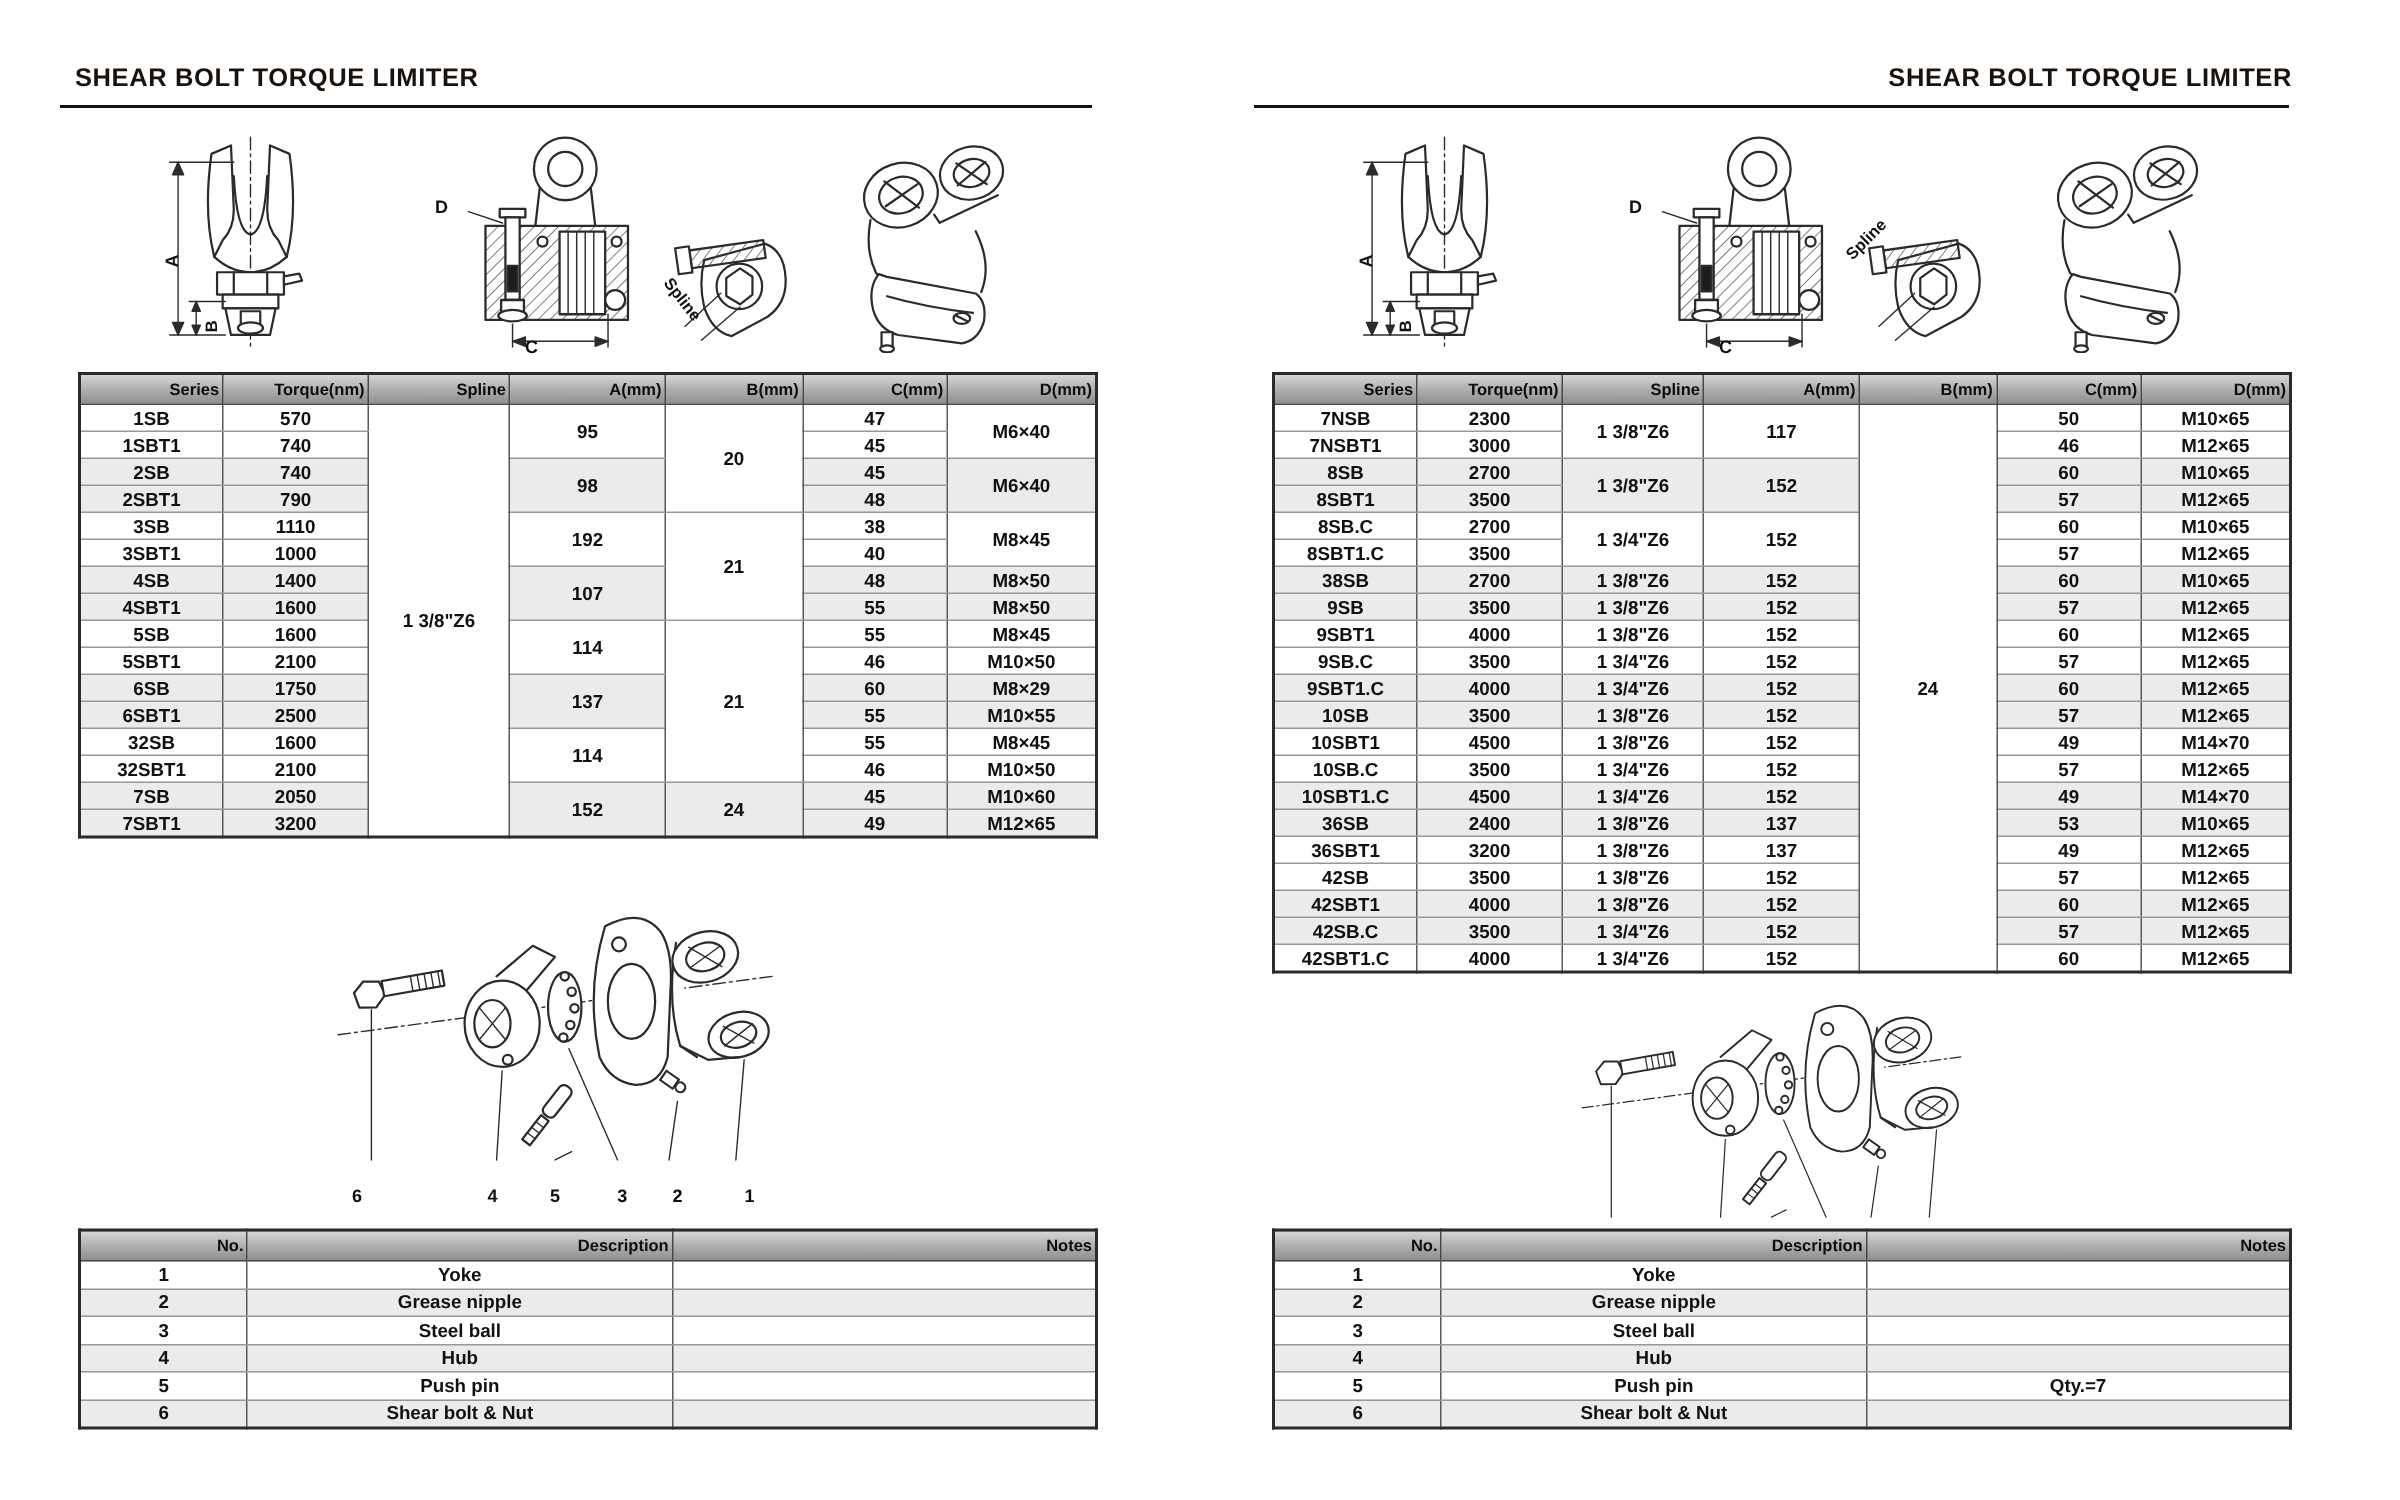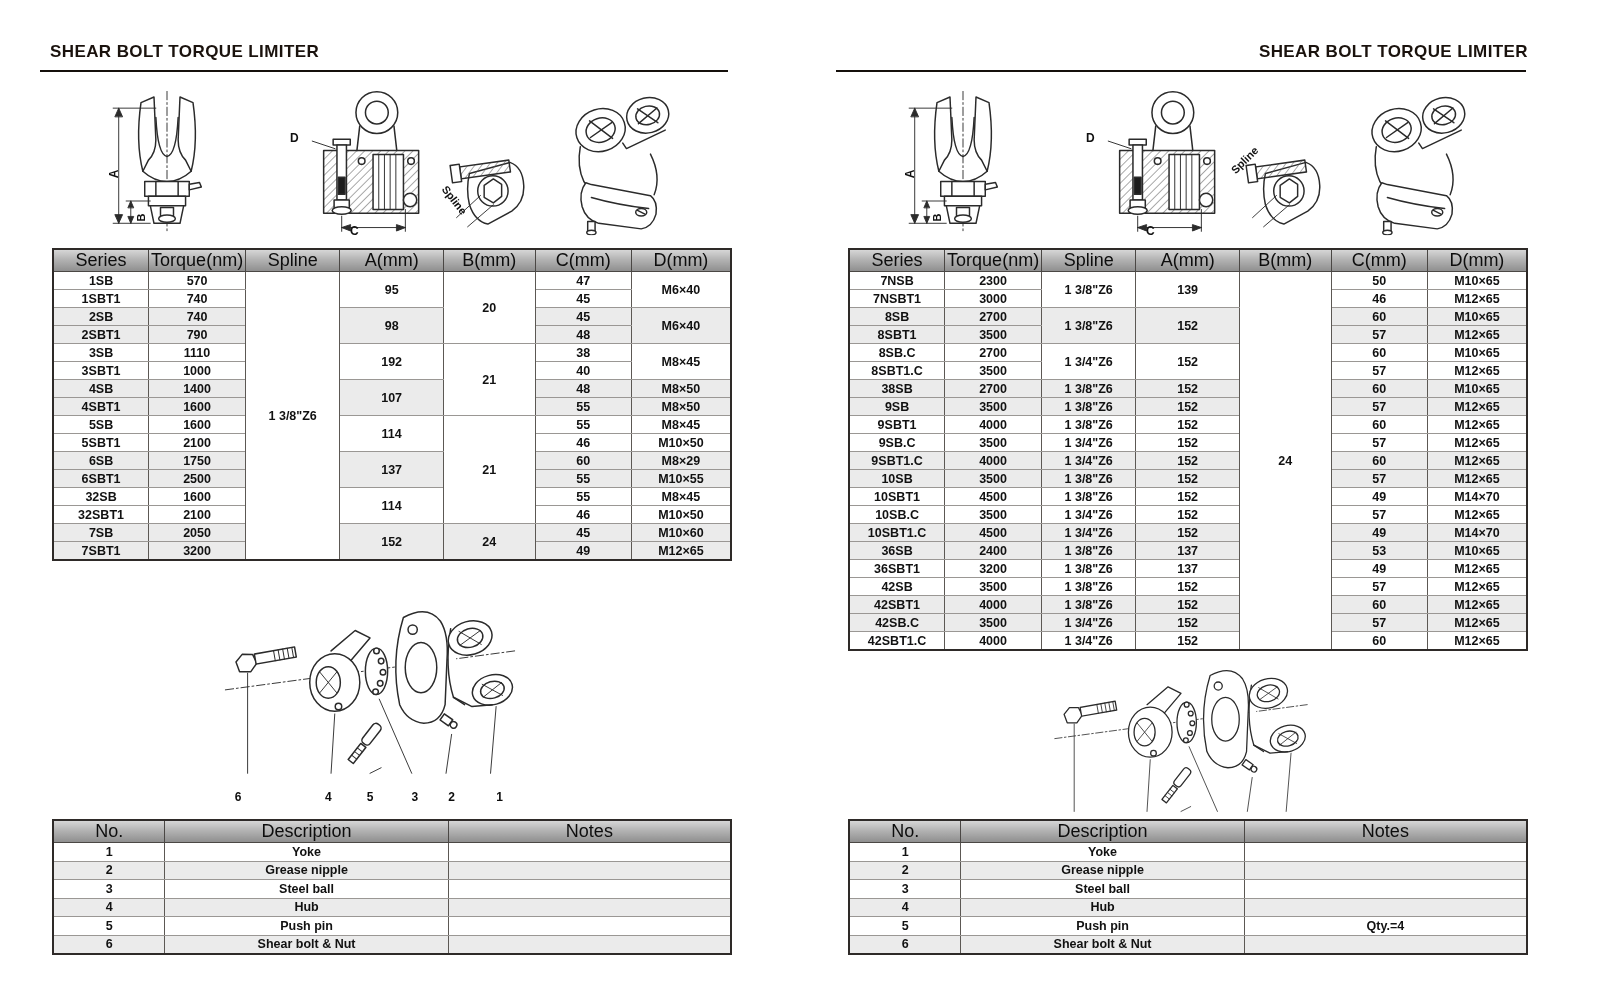--- a/index.html
+++ b/index.html
@@ -25,21 +25,21 @@
   .dim-d{left:10px;top:46px;}
   .dim-c{left:70px;top:139px;}
   .spline-label{position:absolute;font-weight:bold;font-size:11px;white-space:nowrap;}
   .col-left .spline-label{left:0px;top:50px;transform:rotate(52deg);}
   .col-right .spline-label{left:-6px;top:10px;transform:rotate(-45deg);}
   
   table{border-collapse:collapse;table-layout:fixed;background:#fff;}
   .spec,.parts{position:absolute;left:12px;width:680px;border:2px solid #2e2a28;}
   .spec{top:248px;}
   .parts{top:819px;}
-  th{background:linear-gradient(180deg,#d6d6d6 0%,#b3b3b3 45%,#8f8f8f 100%);border:1px solid #4a4744;font-size:18px;font-weight:normal;height:19px;padding:0 2px;color:#0d0d0d;}
+  th{background:linear-gradient(180deg,#d6d6d6 0%,#b3b3b3 45%,#8f8f8f 100%);border:1px solid #4a4744;font-size:11px;font-weight:bold;height:19px;padding:0 2px;color:#0d0d0d;text-align:right;}
   td{border:1px solid #9a9794;border-left:1px solid #5c5854;border-right:1px solid #5c5854;text-align:center;font-size:12.5px;font-weight:bold;height:17px;padding:0 2px;white-space:nowrap;}
   tbody tr.alt td{background:#ebebeb;}
   .parts td{height:17.5px;}
   .spec col.c1{width:14.1%}.spec col.c2{width:14.3%}.spec col.c3{width:13.9%}.spec col.c4{width:15.3%}
   .spec col.c5{width:13.5%}.spec col.c6{width:14.2%}.spec col.c7{width:14.7%}
   .parts col.p1{width:16.5%}.parts col.p2{width:41.8%}.parts col.p3{width:41.7%}
   
   .exploded{position:absolute;}
   .col-left .exploded{left:170px;top:586px;width:320px;height:218px;}
   .col-right .exploded{left:195px;top:648px;width:300px;height:192px;}
@@ -512,21 +512,21 @@
           <th>B(mm)</th>
           <th>C(mm)</th>
           <th>D(mm)</th>
         </tr>
       </thead>
       <tbody>
         <tr>
           <td>7NSB</td>
           <td>2300</td>
           <td rowspan="2">1 3/8"Z6</td>
-          <td rowspan="2">139</td>
+          <td rowspan="2">117</td>
           <td rowspan="21">24</td>
           <td>50</td>
           <td>M10×65</td>
         </tr>
         <tr>
           <td>7NSBT1</td>
           <td>3000</td>
           <td>46</td>
           <td>M12×65</td>
         </tr>
@@ -725,21 +725,21 @@
           <td></td>
         </tr>
         <tr class="alt">
           <td>4</td>
           <td>Hub</td>
           <td></td>
         </tr>
         <tr>
           <td>5</td>
           <td>Push pin</td>
-          <td>Qty.=4</td>
+          <td>Qty.=7</td>
         </tr>
         <tr class="alt">
           <td>6</td>
           <td>Shear bolt &amp; Nut</td>
           <td></td>
         </tr>
       </tbody>
     </table>
 </section>
 

